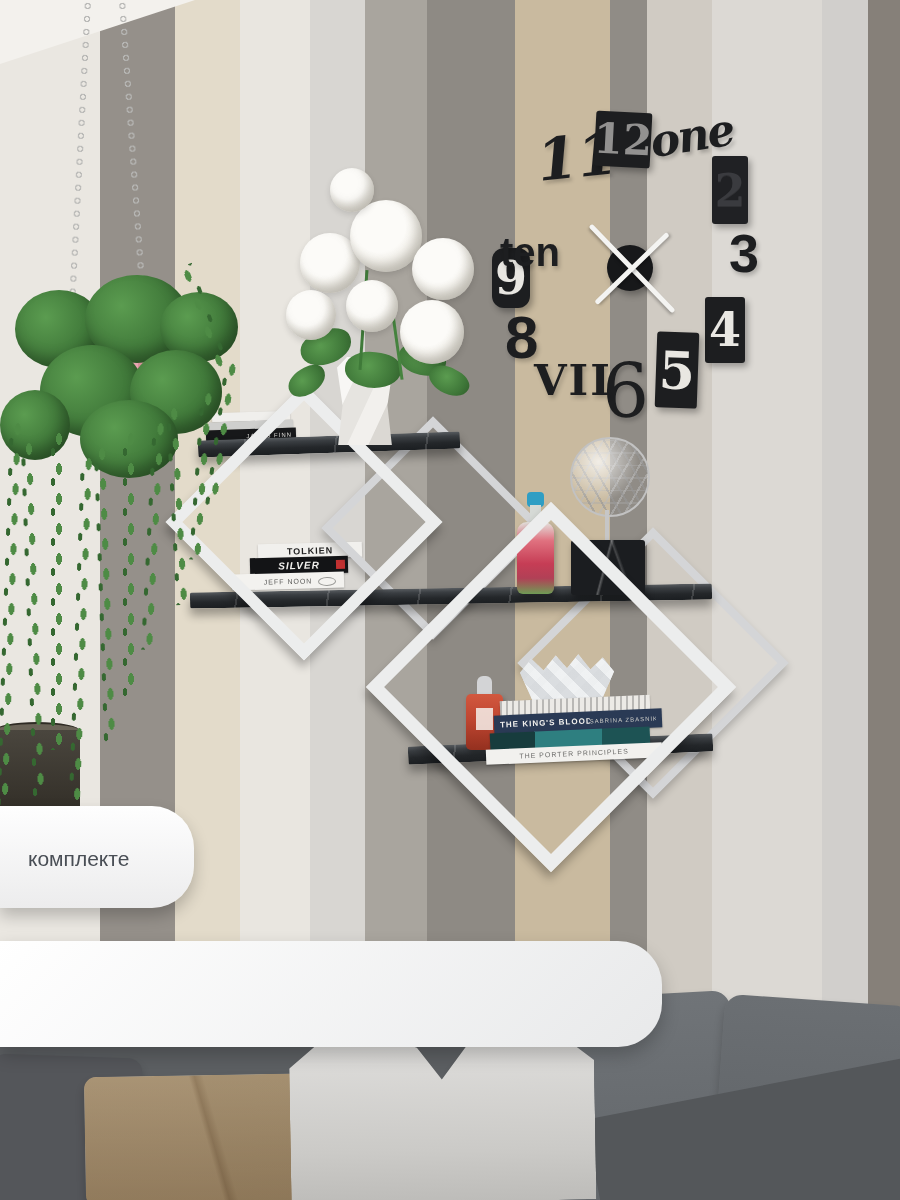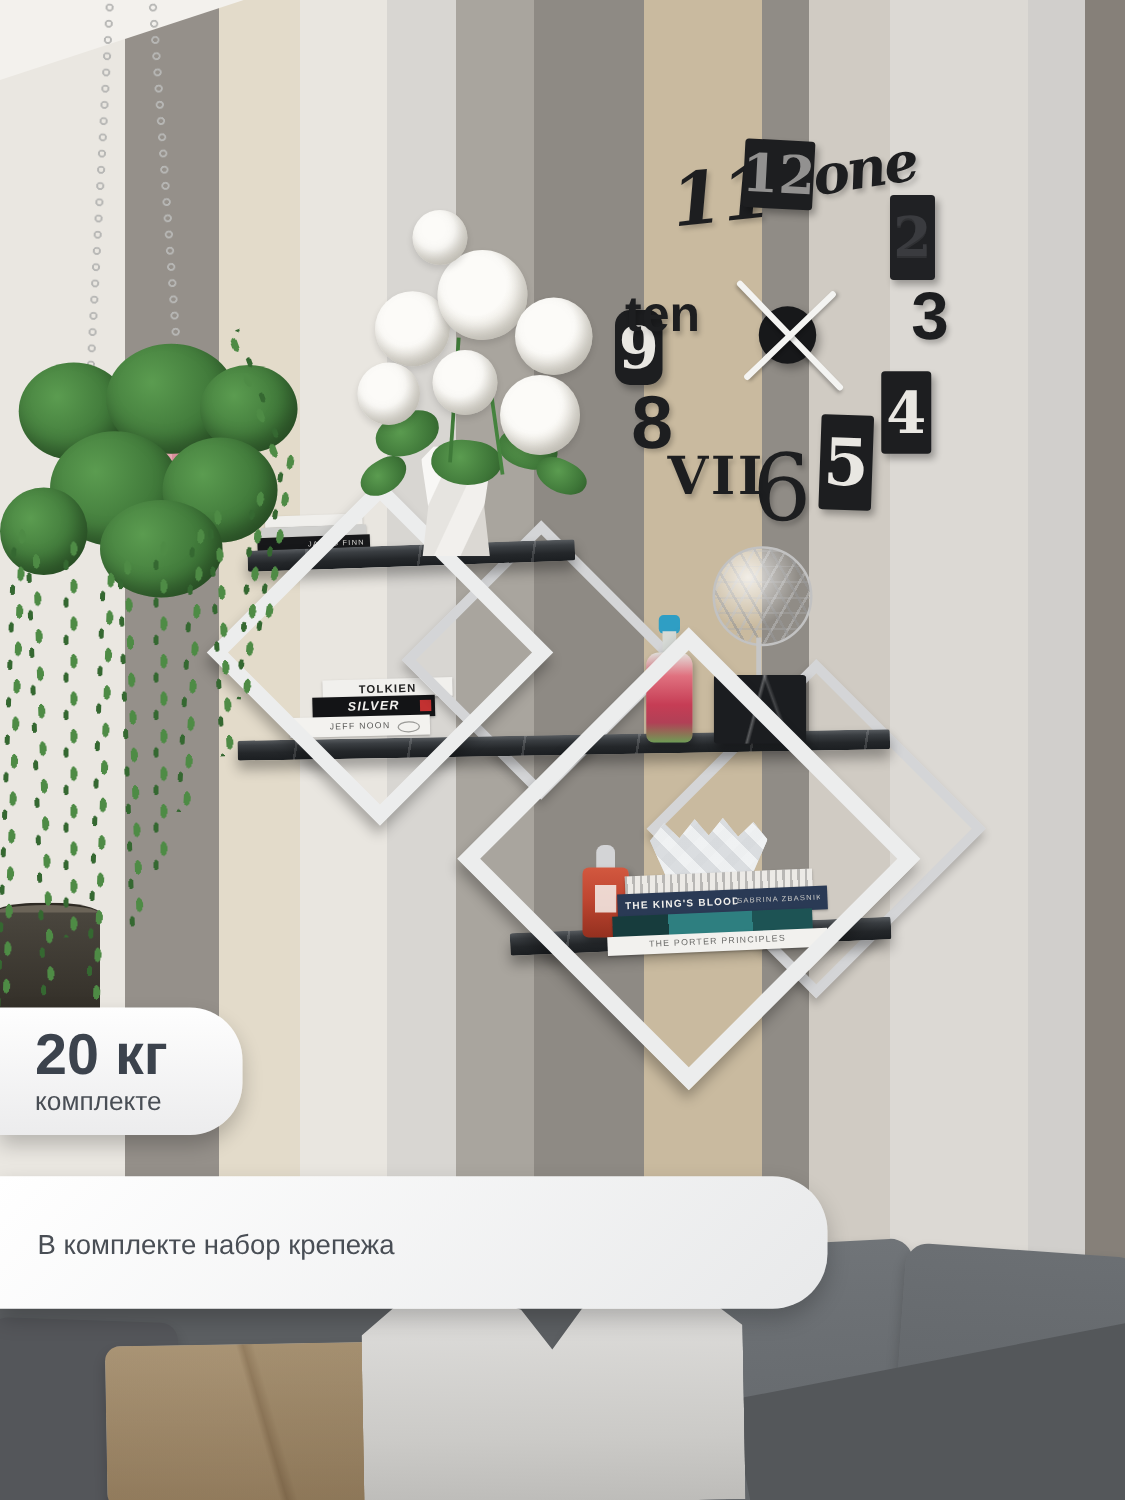--- a/index.html
+++ b/index.html
@@ -260,20 +260,18 @@
   <div class="abs" style="left:600px;top:1080px;width:400px;height:200px;background:#54575a;transform:rotate(-11deg);border-radius:10px;z-index:12;"></div>
   <div class="pillow" style="left:-10px;top:1056px;width:150px;height:150px;background:#54565a;border-radius:14px;transform:rotate(2deg);"></div>
   <div class="pillow" style="left:455px;top:1055px;width:95px;height:80px;background:#b2a48b;border-radius:10px;transform:rotate(-10deg);"></div>
   <div class="pillow" style="left:85px;top:1075px;width:255px;height:130px;border-radius:12px;transform:rotate(-1deg);z-index:13;
        background:linear-gradient(75deg,#cdbfa9 48%,#b3a28a 50%,#c8baa3 53%),linear-gradient(180deg,#d2c5b0,#b3a289);background-blend-mode:multiply;"></div>
   <div class="pillow" style="left:290px;top:1032px;width:305px;height:170px;z-index:14;transform:rotate(-1deg);
        clip-path:polygon(0 20%,10% 5%,28% 0,42% 9%,50% 28%,58% 9%,72% 0,90% 4%,100% 18%,100% 100%,0 100%);
        background:linear-gradient(180deg,#e0dfdd 0,#cbcac7 70%,#bdbcb9 100%);"></div>
 
   <div class="abs badge">
-    <div class="big">20 кг</div>
     <div class="small">комплекте</div>
   </div>
   <div class="abs banner">
-    <div class="sub">В комплекте набор крепежа</div>
   </div>
 
 </div>
 
 </body></html>

